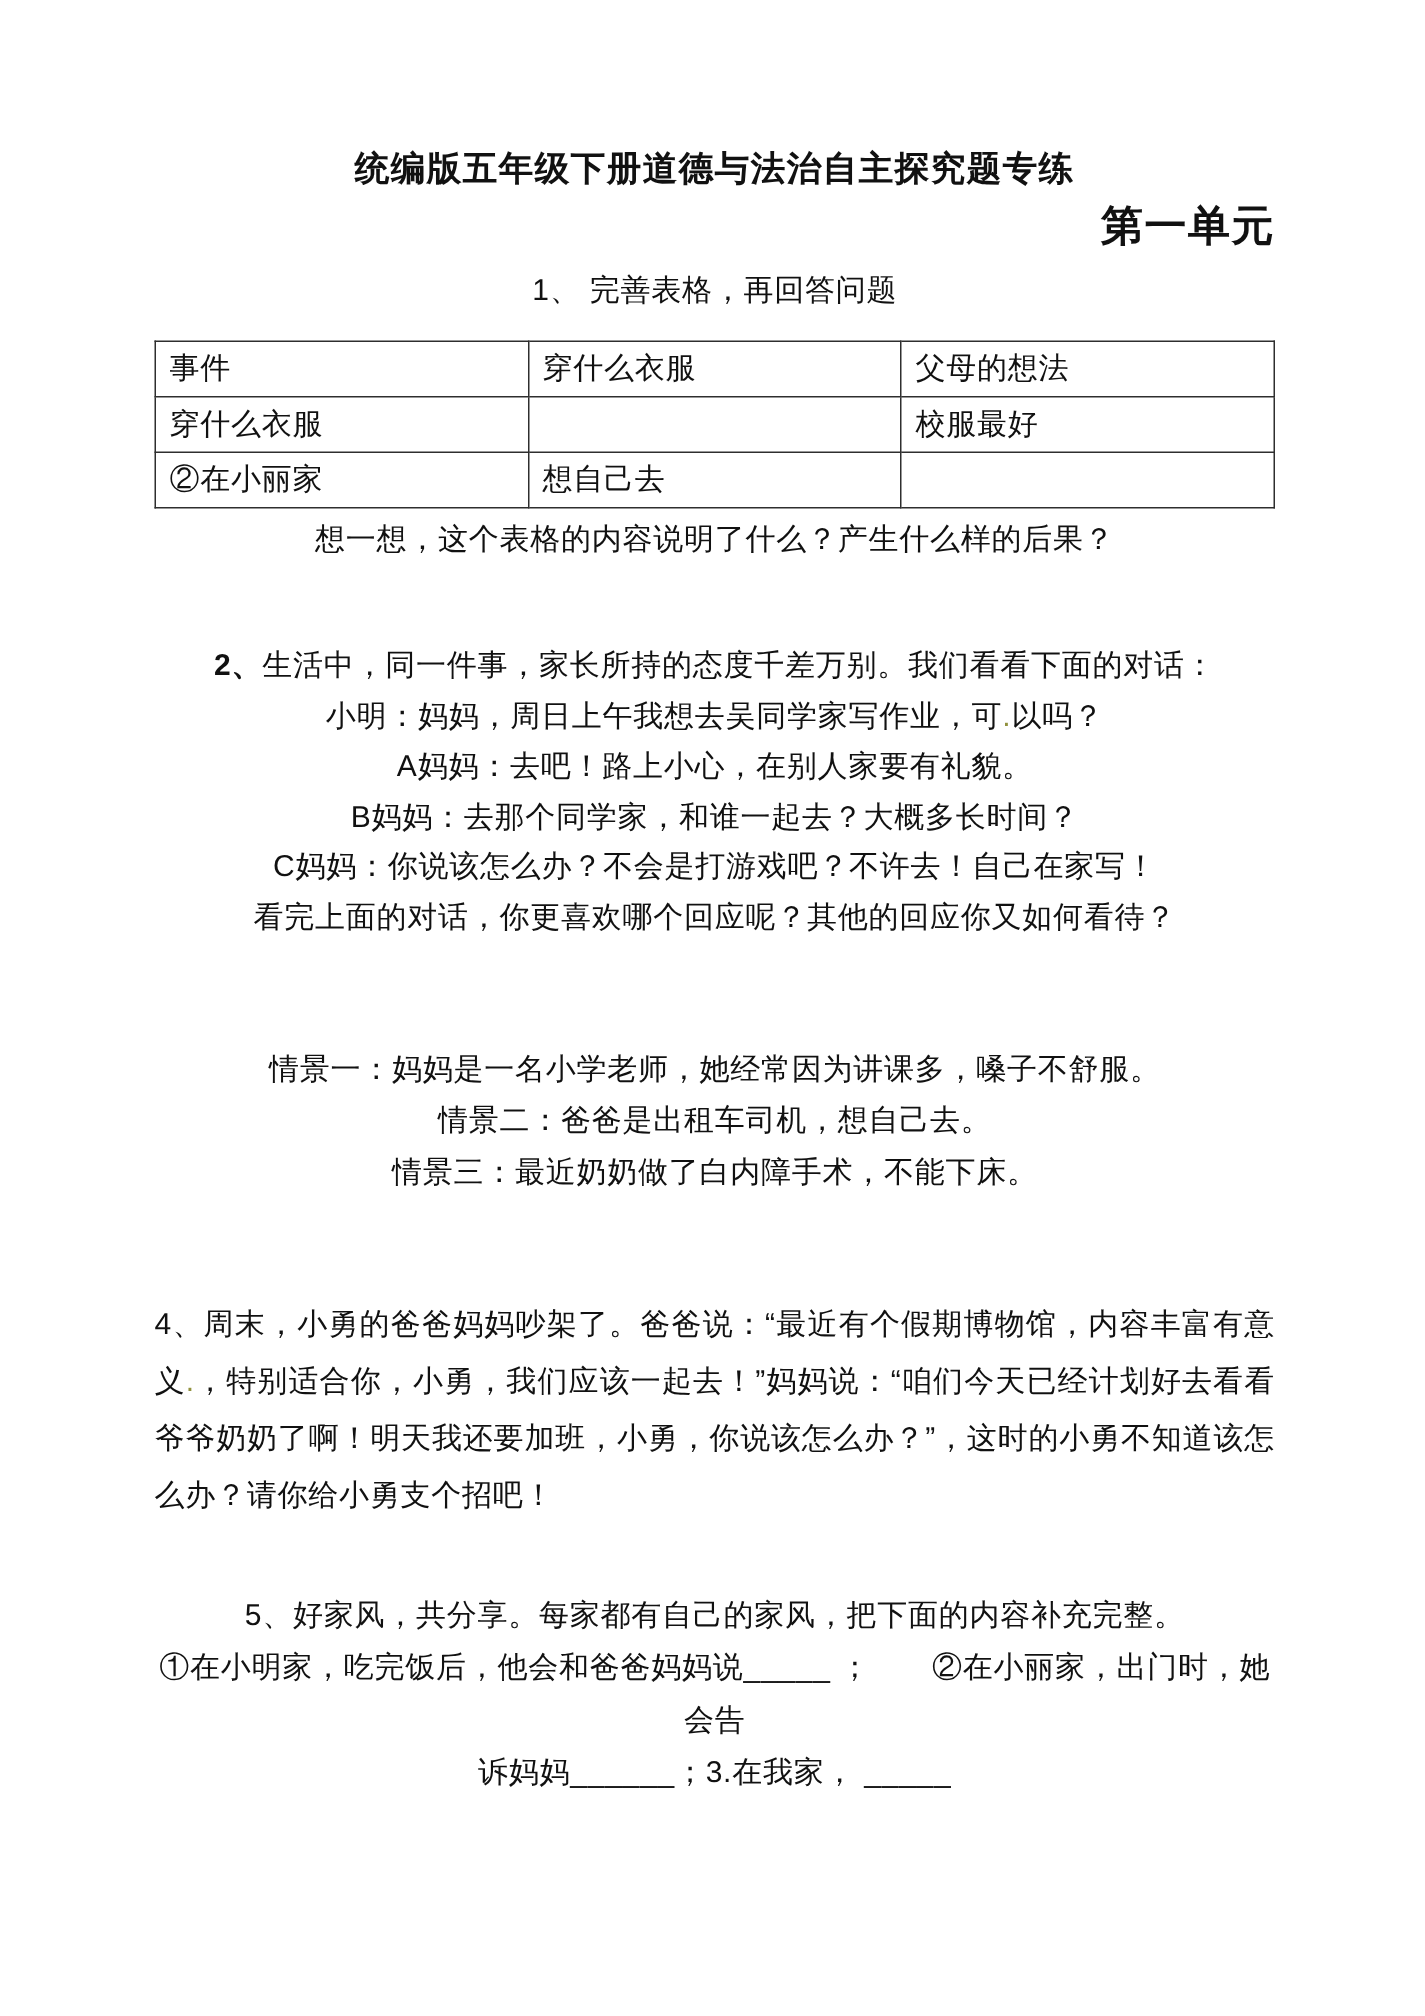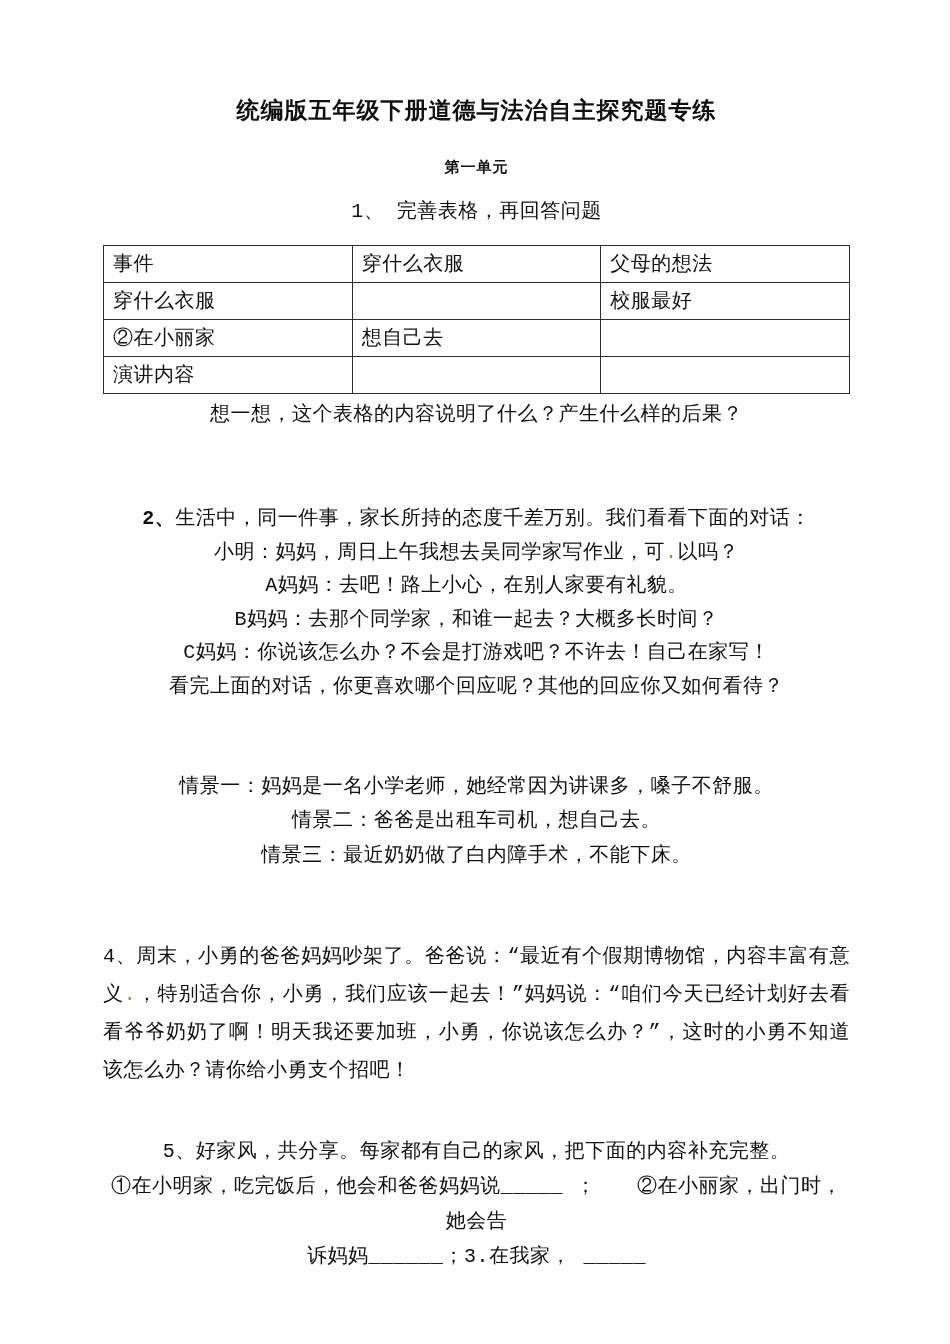--- a/index.html
+++ b/index.html
@@ -3,41 +3,41 @@
 <meta charset="utf-8">
 <style>
   * { margin: 0; padding: 0; box-sizing: border-box; }
   html, body { background: #ffffff; }
   .page {
     position: relative;
     width: 852px;
     height: 1344px;
     background: #ffffff;
     overflow: hidden;
-    font-family: Liberation Mono, monospace;
+    font-family: Liberation Sans, sans-serif;
     color: #111111;
   }
   .content {
     position: absolute;
     left: 103px;
     top: 0;
     width: 747px;
   }
   .doc-title {
     margin-top: 97px;
     text-align: center;
     font-size: 23px;
     font-weight: bold;
     line-height: 30px;
     letter-spacing: 1px;
   }
   .doc-subtitle {
-    margin-top: 28px;
-    text-align: center;
-    font-size: 15px;
+    margin-top: 10px;
+    text-align: right;
+    font-size: 28px;
     font-weight: bold;
     line-height: 28px;
     letter-spacing: 1px;
   }
   .body-text {
     font-size: 20px;
     line-height: 34px;
     letter-spacing: 0.5px;
     text-align: center;
   }
@@ -50,21 +50,21 @@
   }
   table.events-table td {
     border: 1.5px solid #2e2e2e;
     height: 37px;
     padding: 2px 9px 4px 9px;
     font-size: 20px;
     letter-spacing: 0.5px;
     vertical-align: middle;
   }
   .q1-question { margin-top: 4px; }
-  .q2-block { margin-top: 70px; }
+  .q2-block { margin-top: 51px; }
   .q2-block .line { line-height: 33.6px; }
   .bold-num { font-weight: bold; }
   .typo-dot { color: #91913d; }
   .q3-block { margin-top: 66px; }
   .q3-block .line { line-height: 34.8px; }
   .q4-block { margin-top: 64px; }
   .q4-para {
     font-size: 20px;
     line-height: 38px;
     letter-spacing: 0.5px;
@@ -94,25 +94,20 @@
         <tr>
           <td>穿什么衣服</td>
           <td></td>
           <td>校服最好</td>
         </tr>
         <tr>
           <td>②在小丽家</td>
           <td>想自己去</td>
           <td></td>
         </tr>
-        <tr>
-          <td>演讲内容</td>
-          <td></td>
-          <td></td>
-        </tr>
       </tbody>
     </table>
 
     <div class="body-text q1-question">想一想，这个表格的内容说明了什么？产生什么样的后果？</div>
 
     <div class="q2-block body-text">
       <div class="line"><span class="bold-num">2、</span><span>生活中，同一件事，家长所持的态度千差万别。我们看看下面的对话：</span></div>
       <div class="line"><span>小明：妈妈，周日上午我想去吴同学家写作业，可</span><span class="typo-dot">.</span><span>以吗？</span></div>
       <div class="line">A妈妈：去吧！路上小心，在别人家要有礼貌。</div>
       <div class="line">B妈妈：去那个同学家，和谁一起去？大概多长时间？</div>

